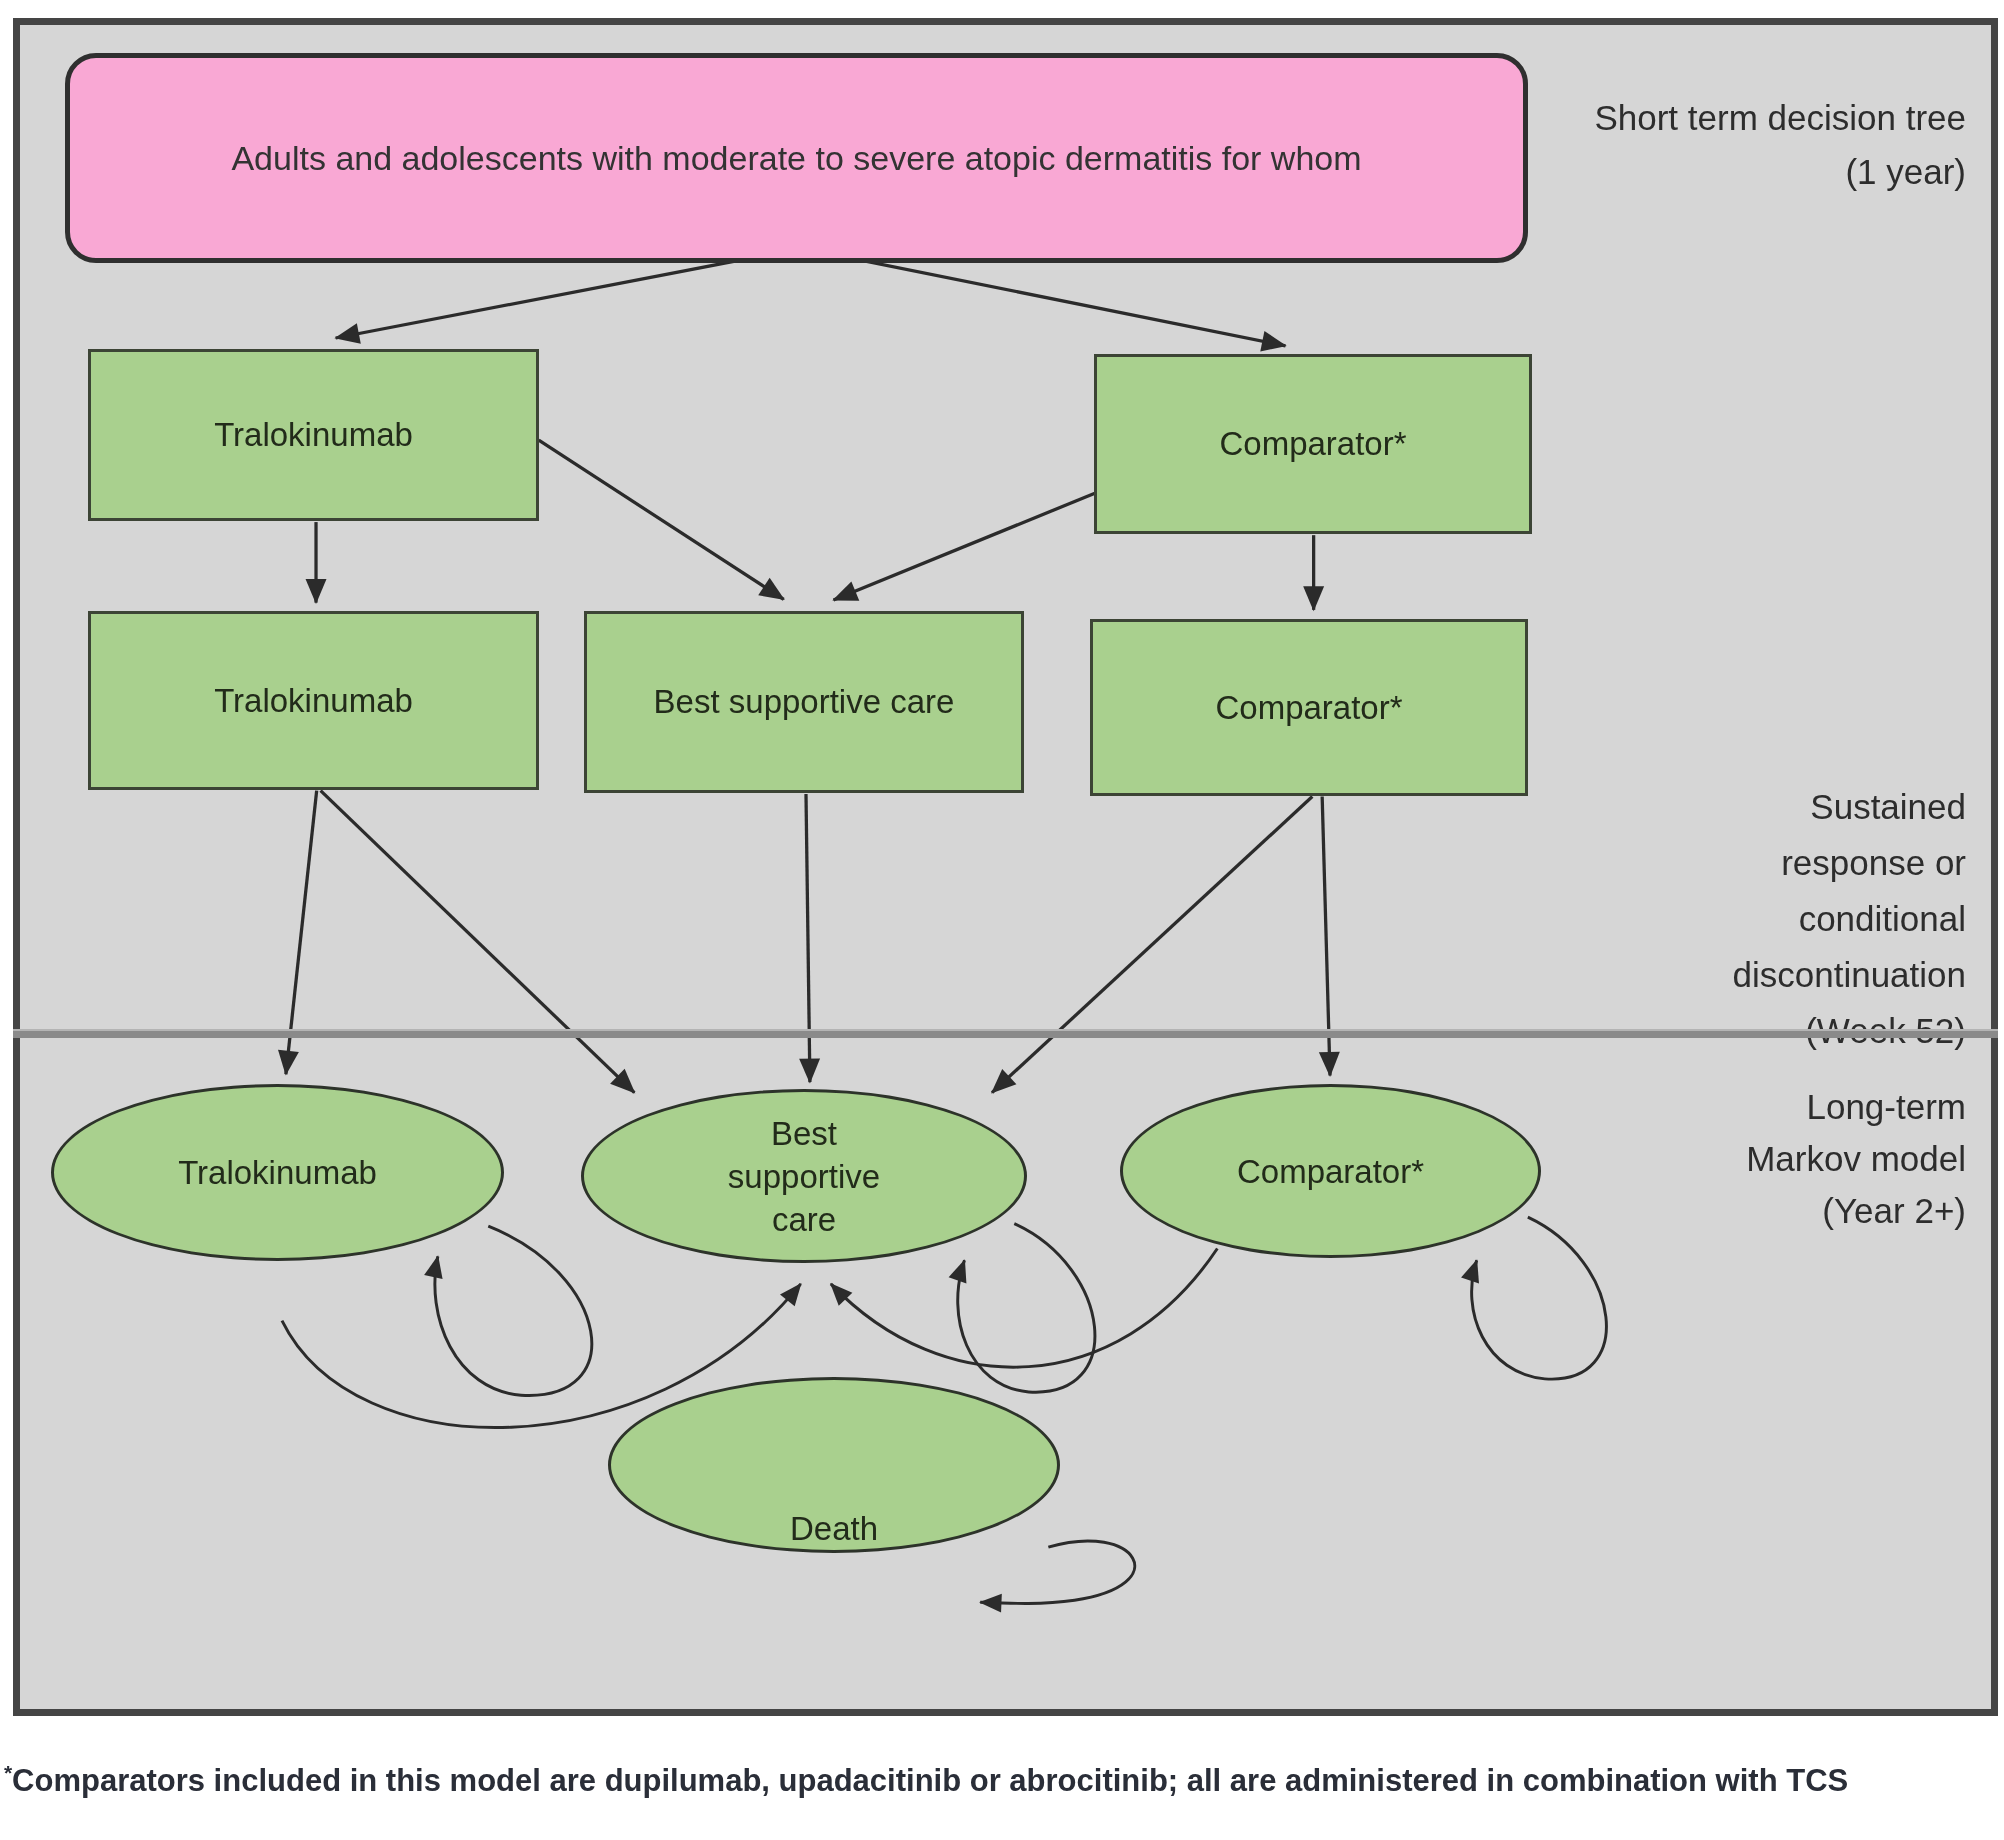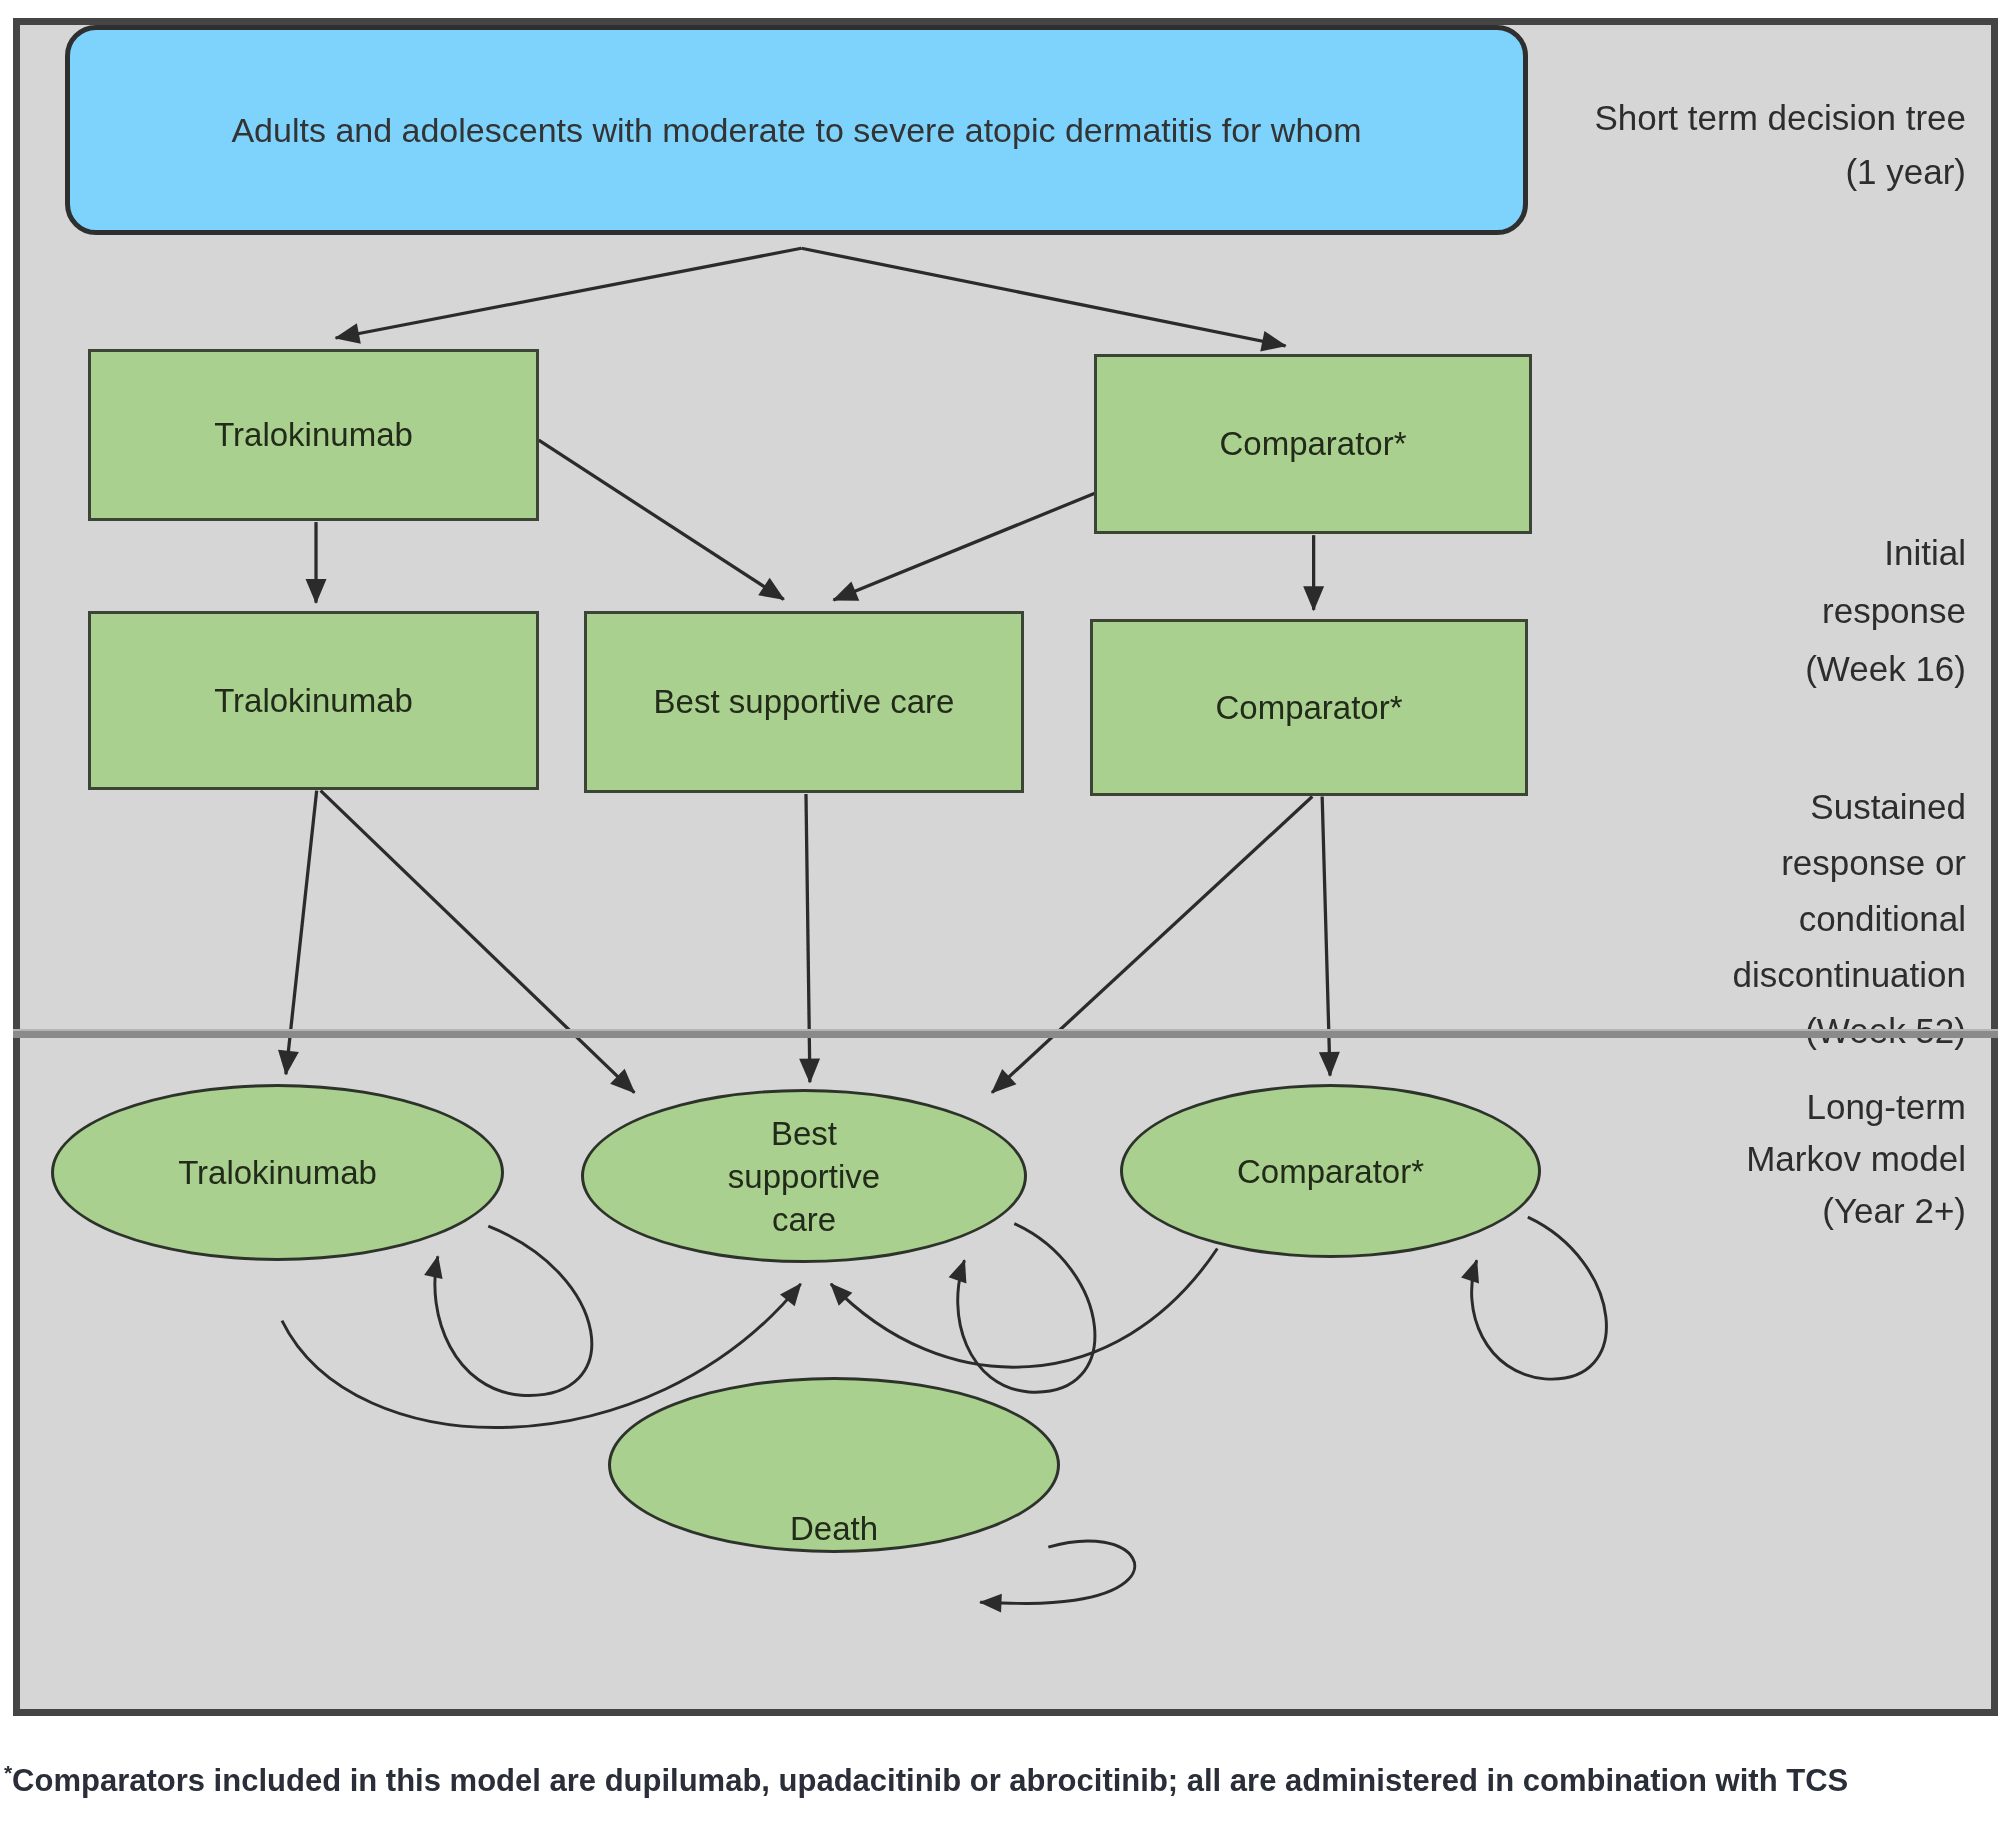--- a/index.html
+++ b/index.html
@@ -7,22 +7,22 @@
     --node-border:#3c4435; --arrow:#2b2b2b; --divider:#8a8a8a; --footnote:#2a2e38;
   }
   html,body{margin:0;padding:0;background:#ffffff;}
   .page{position:relative;width:2005px;height:1840px;background:#ffffff;overflow:hidden;
         font-family:"Liberation Sans", sans-serif;}
   .panel{position:absolute;left:13px;top:17.7px;width:1985px;height:1698px;box-sizing:border-box;
          background:var(--panel-bg);border:7.2px solid var(--panel-border);}
   .divider{position:absolute;left:13px;top:1031px;width:1985px;height:7.2px;
            background:var(--divider);box-shadow:0 -2px 0 #b4b4b4;}
   .wires{position:absolute;left:0;top:0;width:2005px;height:1840px;}
-  .pop-box{position:absolute;left:65px;top:25px;width:1463px;height:210px;box-sizing:border-box;
-           background:#7dd3fc;border:5.2px solid #2f2f2f;border-radius:31px;
+  .pop-box{position:absolute;left:65px;top:53px;width:1463px;height:210px;box-sizing:border-box;
+           background:#f9a8d4;border:5.2px solid #2f2f2f;border-radius:31px;
            display:flex;flex-direction:column;justify-content:center;align-items:center;}
   .pop-box .ln{font-size:34px;line-height:48px;color:#333333;white-space:nowrap;}
   .gbox{position:absolute;box-sizing:border-box;background:var(--node-green);
         border:3.9px solid var(--node-border);display:flex;align-items:center;justify-content:center;
         font-size:33px;color:#222b1a;text-align:center;}
   .ellipse{position:absolute;box-sizing:border-box;background:var(--node-green);
            border:3.9px solid #2d332a;border-radius:50%;display:flex;align-items:center;justify-content:center;
            font-size:33px;color:#222b1a;text-align:center;line-height:43px;}
   .stage{position:absolute;right:39px;text-align:right;color:#2d2d2d;font-size:35px;}
   .stage div{white-space:nowrap;}
@@ -73,25 +73,20 @@
 
   <div class="pop-box">
     <div class="ln">Adults and adolescents with moderate to severe atopic dermatitis for whom</div>
   </div>
 
   <div class="stage st-short">
     <div>Short term decision tree</div>
     <div>(1 year)</div>
   </div>
 
-  <div class="stage st-initial">
-    <div>Initial</div>
-    <div>response</div>
-    <div>(Week 16)</div>
-  </div>
 
   <div class="stage st-sustained">
     <div>Sustained</div>
     <div>response or</div>
     <div>conditional</div>
     <div>discontinuation</div>
     <div>(Week 52)</div>
   </div>
 
   <div class="stage st-long">

